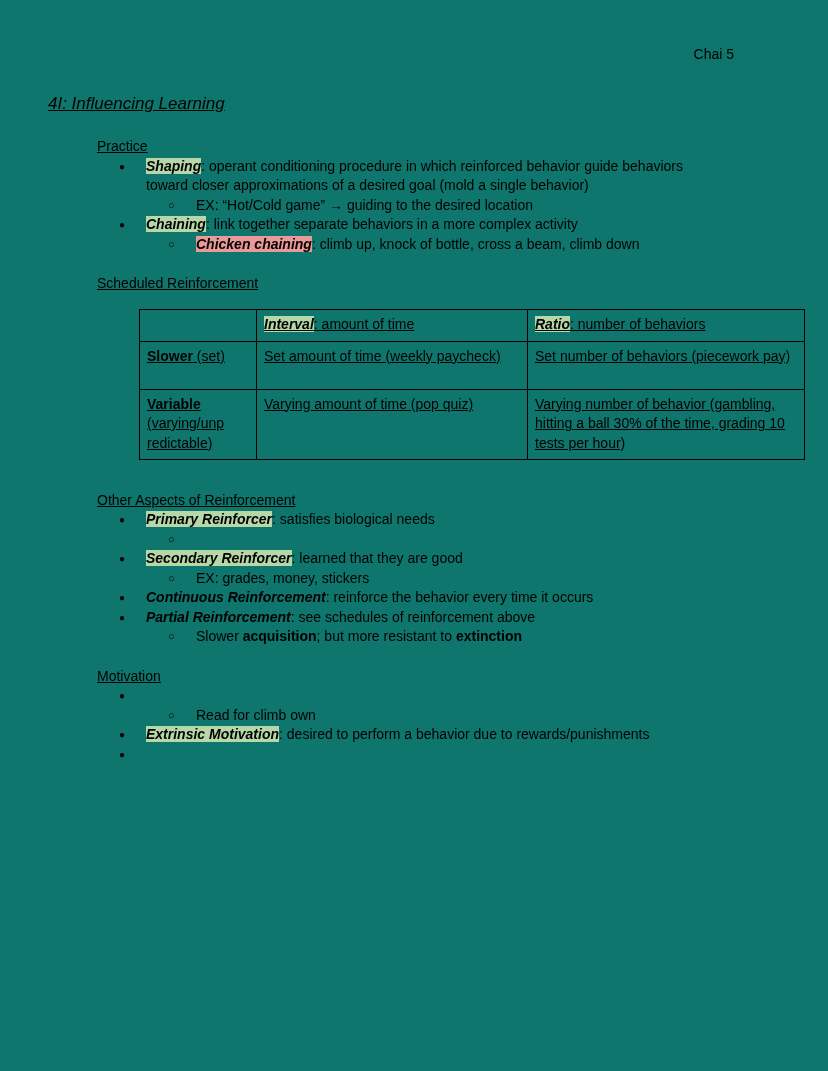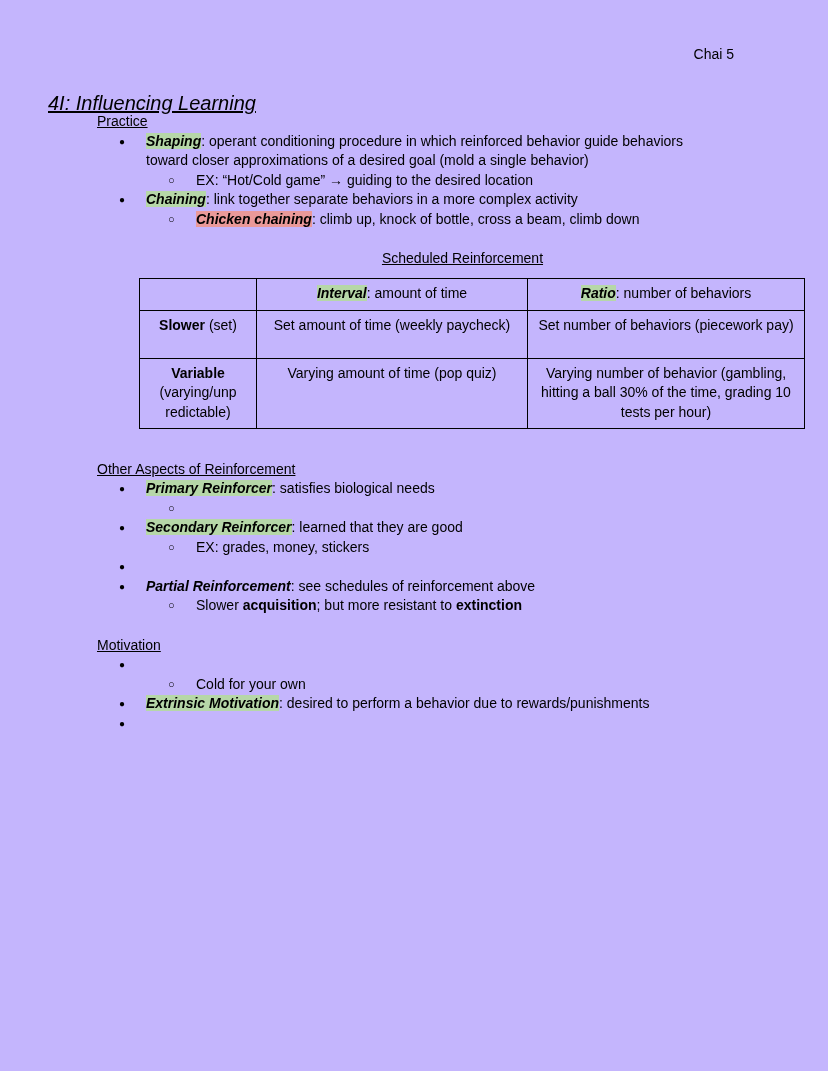--- a/index.html
+++ b/index.html
@@ -1,59 +1,60 @@
 <!DOCTYPE html>
 <html><head>
 <meta charset="utf-8">
 <style>
   html, body { margin: 0; padding: 0; background: #e8e8e8; }
   .page {
     position: relative;
     width: 828px;
     height: 1071px;
     margin: 0 auto;
-    background: #c4b5fd;
+    background: #0f766e;
     color: #000000;
     font-family: "Liberation Sans", "DejaVu Sans", sans-serif;
     font-size: 14px;
     line-height: 19.5px;
     overflow: hidden;
   }
   .doc-header {
     padding: 46px 94px 0 48px;
     text-align: right;
     line-height: 16px;
   }
   .doc-title-row {
     margin: 33px 0 0 48px;
-    font-size: 20px;
+    font-size: 17px;
     line-height: 17px;
   }
   .title-text { font-style: italic; text-decoration: underline; }
-  .sec-practice   { }
-  .sec-scheduled  { margin-top: 20px; text-align: center; }
+  .sec-practice   { margin-top: 25px; }
+  .sec-scheduled  { margin-top: 20px; }
   .sec-other      { margin-top: 31px; }
   .sec-motivation { margin-top: 20px; }
   .sec-h { margin-left: 97px; }
   .u { text-decoration: underline; }
   .li { display: flex; margin-right: 111px; }
   .l1 { padding-left: 119px; }
   .l2 { padding-left: 168px; }
   .marker { flex: 0 0 27px; font-size: 10px; line-height: 19.5px; }
   .l2 .marker { flex-basis: 28px; font-size: 11px; }
   .txt { flex: 1; }
   .term { font-weight: bold; font-style: italic; }
   .hl-green { background: #b6d7a8; }
   .hl-red   { background: #ea9999; }
   .b { font-weight: bold; }
   .sr-table {
     border-collapse: collapse;
     table-layout: fixed;
-    margin: 9px 0 0 139px;
+    margin: 15px 0 0 139px;
     width: 620px;
+    text-decoration: underline;
   }
   .sr-table td {
     border: 1.5px solid #000;
     vertical-align: top;
     padding: 5px 7px;
   }
   .sr-table .c1 { width: 102px; }
   .sr-table .c2 { width: 256px; }
   .sr-table .c3 { width: 262px; }
   .sr-table .tr-head td { height: 21px; }
@@ -137,41 +138,42 @@
     <div class="li l1">
       <span class="marker">●</span>
       <div class="txt"><span class="term hl-green">Secondary Reinforcer</span><span>: learned that they are good</span></div>
     </div>
     <div class="li l2">
       <span class="marker">○</span>
       <div class="txt">EX: grades, money, stickers</div>
     </div>
     <div class="li l1">
       <span class="marker">●</span>
+      <div class="txt"><span class="term">Continuous Reinforcement</span><span>: reinforce the behavior every time it occurs</span></div>
     </div>
     <div class="li l1">
       <span class="marker">●</span>
       <div class="txt"><span class="term">Partial Reinforcement</span><span>: see schedules of reinforcement above</span></div>
     </div>
     <div class="li l2">
       <span class="marker">○</span>
       <div class="txt"><span>Slower </span><span class="b">acquisition</span><span>; but more resistant to </span><span class="b">extinction</span></div>
     </div>
   </section>
 
   <section class="sec-motivation">
     <div class="sec-h">
       <span class="u">Motivation</span>
     </div>
     <div class="li l1">
       <span class="marker">●</span>
     </div>
     <div class="li l2">
       <span class="marker">○</span>
-      <div class="txt">Cold for your own</div>
+      <div class="txt">Read for climb own</div>
     </div>
     <div class="li l1">
       <span class="marker">●</span>
       <div class="txt"><span class="term hl-green">Extrinsic Motivation</span><span>: desired to perform a behavior due to rewards/punishments</span></div>
     </div>
     <div class="li l1">
       <span class="marker">●</span>
     </div>
   </section>
 

